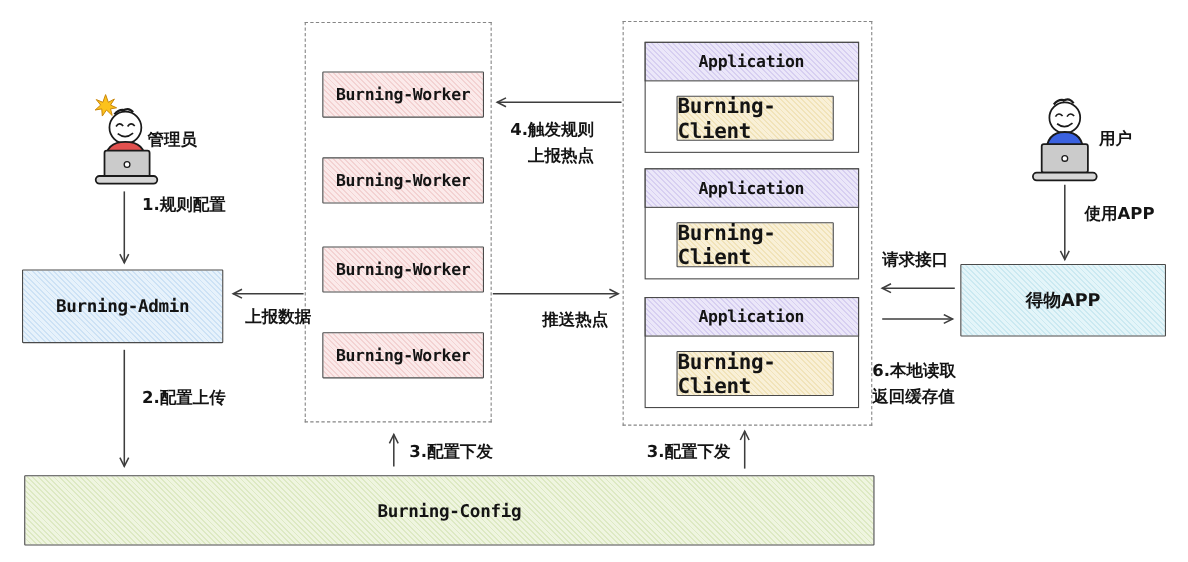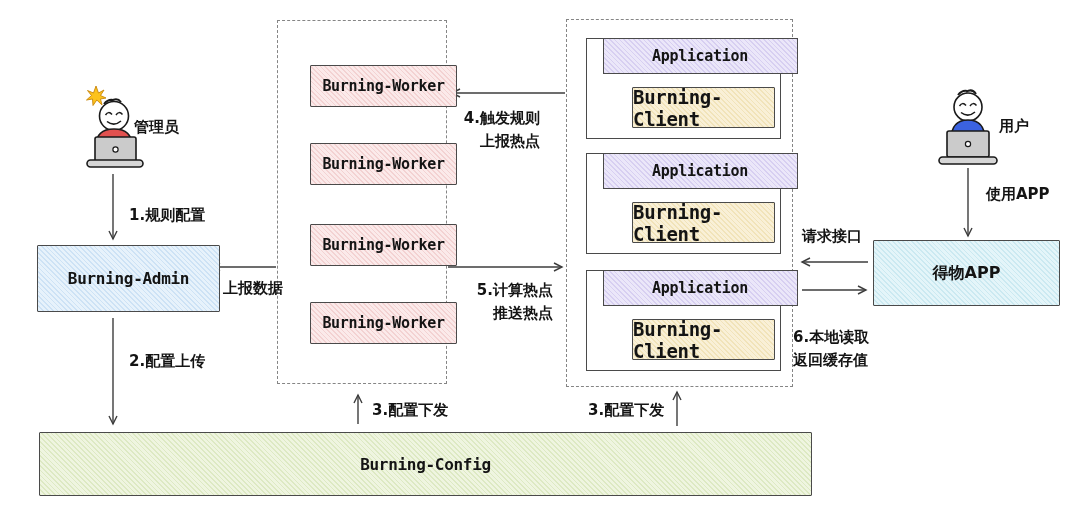--- a/index.html
+++ b/index.html
@@ -3,21 +3,21 @@
 <meta charset="utf-8">
 <style>
   html,body { margin:0; padding:0; background:#ffffff; }
   #canvas {
     position:relative; width:1080px; height:511px; background:#ffffff; overflow:hidden;
     font-family:"DejaVu Sans","Liberation Sans",sans-serif; color:#141414;
   }
   
   .hbox { position:absolute; box-sizing:border-box; border:1.5px solid var(--border,#4a4a4a); border-radius:1px;
           display:flex; align-items:center; justify-content:center; }
-  .mono { font-family:"DejaVu Sans Mono","Liberation Mono",monospace; font-weight:700; letter-spacing:-.3px;margin-left:17px; }
+  .mono { font-family:"DejaVu Sans Mono","Liberation Mono",monospace; font-weight:700; letter-spacing:-.3px; }
   .fill-admin  { background:repeating-linear-gradient(45deg,var(--admin-stripe)  0 1.2px,var(--admin-bg)  1.2px 3.4px); }
   .fill-config { background:repeating-linear-gradient(45deg,var(--config-stripe) 0 1.2px,var(--config-bg) 1.2px 3.4px); }
   .fill-worker { background:repeating-linear-gradient(45deg,var(--worker-stripe) 0 1.2px,var(--worker-bg) 1.2px 3.4px); }
   .fill-app    { background:repeating-linear-gradient(45deg,var(--application-stripe) 0 1.2px,var(--application-bg) 1.2px 3.4px); }
   .fill-client { background:repeating-linear-gradient(45deg,var(--client-stripe) 0 1.2px,var(--client-bg) 1.2px 3.4px); }
   .fill-dewu   { background:repeating-linear-gradient(45deg,var(--dewu-stripe)   0 1.2px,var(--dewu-bg)   1.2px 3.4px); }
 
   .group { position:absolute; box-sizing:border-box; border:1.6px dashed #858585; background:#ffffff; }
 
   
@@ -32,21 +32,21 @@
                     border:1.5px solid var(--border,#4a4a4a);
                     display:flex; align-items:center; justify-content:center; font-size:15px; }
   .client-box     { left:28px; top:48px; width:143px; height:41px; font-size:19px; }
   #dewu-app       { left:873px; top:240px; width:187px; height:66px; font-size:16px; font-weight:700; }
 
   
   .lbl { position:absolute; font-weight:700; font-size:15px; line-height:1.25; white-space:nowrap; }
   .lbl2 { position:absolute; font-weight:700; font-size:15px; line-height:23px; white-space:nowrap; text-align:right; }
   .lbl2l { text-align:left; }
   #lbl-admin        { left:134px; top:118px; }
-  #lbl-rule-config  { left:129px; top:206px;text-align:right; }
+  #lbl-rule-config  { left:129px; top:177px;text-align:right; }
   #lbl-config-upload{ left:129px; top:352px; }
   #lbl-report-data  { left:209px; top:279px;margin-left:14px; }
   #lbl-trigger      { left:440px; top:107px; width:100px; }
   #lbl-compute      { left:443px; top:279px; width:110px; }
   #lbl-push-left    { left:372px; top:401px; }
   #lbl-push-right   { left:588px; top:401px; }
   #lbl-user         { left:999px; top:117px; }
   #lbl-use-app      { left:986px; top:185px; }
   #lbl-request-api  { left:802px; top:227px; }
   #lbl-local-read   { left:793px; top:315px;margin-top:11px; }
@@ -160,21 +160,20 @@
   </div>
 
   <div class="lbl" id="lbl-rule-config">1.规则配置</div>
   <div class="lbl" id="lbl-config-upload">2.配置上传</div>
   <div class="lbl" id="lbl-report-data">上报数据</div>
   <div class="lbl2" id="lbl-trigger">
     <div>4.触发规则</div>
     <div>上报热点</div>
   </div>
   <div class="lbl2" id="lbl-compute">
-    <div>5.计算热点</div>
     <div>推送热点</div>
   </div>
   <div class="lbl" id="lbl-push-left">3.配置下发</div>
   <div class="lbl" id="lbl-push-right">3.配置下发</div>
   <div class="lbl" id="lbl-use-app">使用APP</div>
   <div class="lbl" id="lbl-request-api">请求接口</div>
   <div class="lbl2 lbl2l" id="lbl-local-read">
     <div>6.本地读取</div>
     <div>返回缓存值</div>
   </div>

